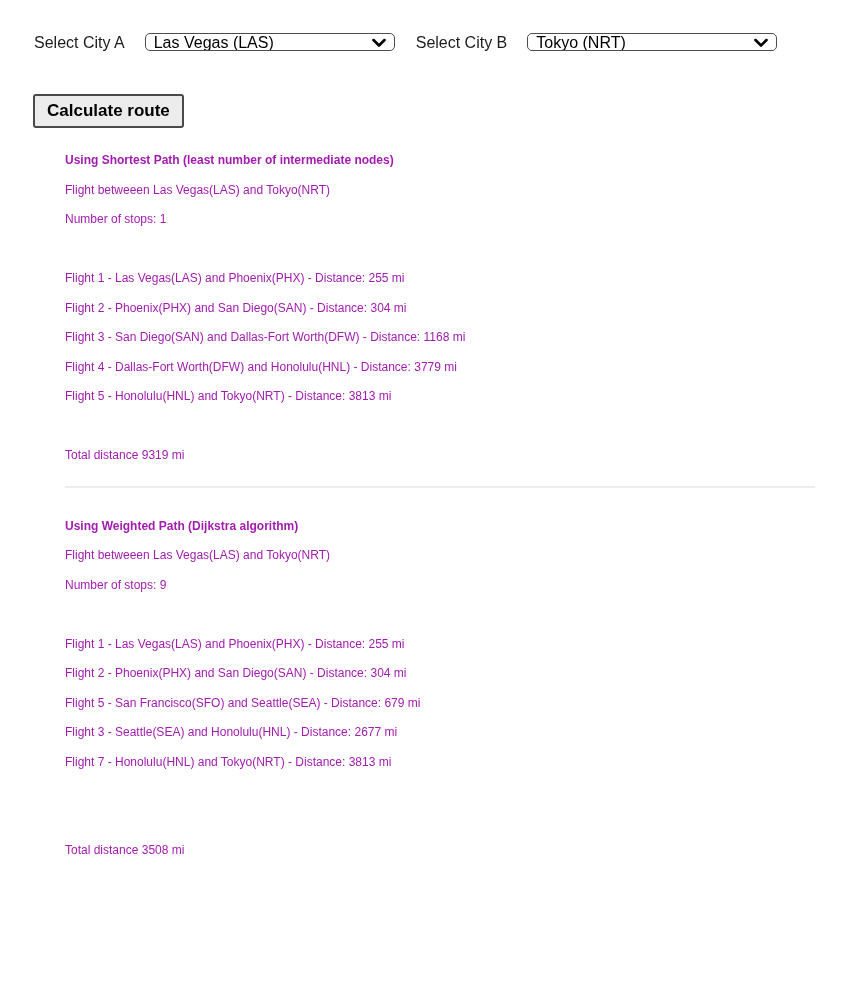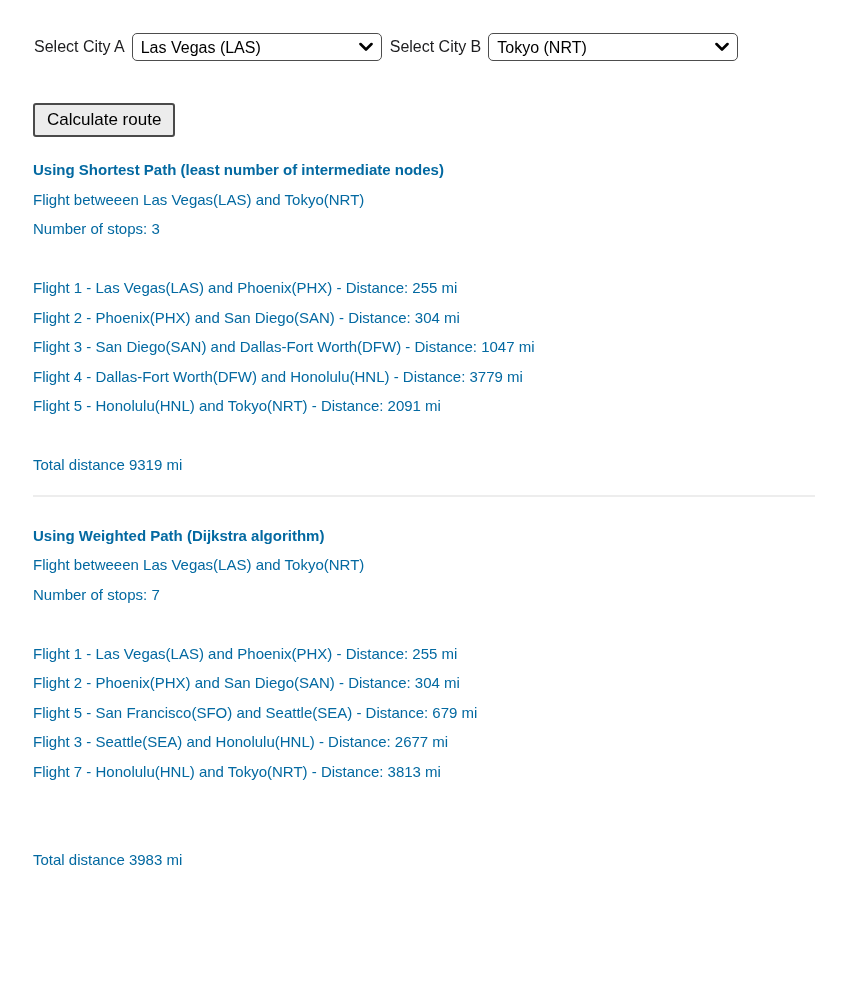--- a/index.html
+++ b/index.html
@@ -14,36 +14,37 @@
     font-size: 16px;
     color: #1d1d1f;
     overflow: hidden;
   }
 
   
   .form-row {
     display: flex;
     align-items: center;
     margin: 33px 8px 0 34px;
+    gap: 13px;
   }
   .form-label {
     color: #1d1d1f;
     margin-right: 7px;
     white-space: nowrap;
   }
   .select-wrap {
     position: relative;
     display: inline-block;
     margin-right: 8px;
   }
   .city-select {
     -webkit-appearance: none;
     appearance: none;
     width: 250px;
-    height: 28px;
+    height: 18px;
     background: #ffffff;
     border: 1.5px solid #4d4d4d;
     border-radius: 5px;
     padding: 0 28px 0 8px;
     font-family: "Liberation Sans", sans-serif;
     font-size: 16px;
     color: #000000;
     box-sizing: border-box;
   }
   .chevron {
@@ -63,28 +64,29 @@
     padding: 0 12px;
     background: #ececec;
     border: 2px solid #4a4a4a;
     border-radius: 3px;
     font-family: "Liberation Sans", sans-serif;
     font-size: 17px;
     color: #000000;
     line-height: 30px;
     cursor: pointer;
     box-sizing: border-box;
+    font-weight: bold;
   }
 
   
   .results {
-    margin: 18px 26px 0 33px;
+    margin: 18px 26px 0 65px;
     line-height: 29.5px;
-    font-size: 15px;
-    color: #0369a1;
+    font-size: 12px;
+    color: #a21caf;
   }
   .line { min-height: 29.5px; }
   .heading { font-weight: 700; }
   .sp  { height: 29.5px; }
   .sp2 { height: 59px; }
   .total-value { font-weight: 400; }
   hr.divider {
     border: 0;
     border-top: 2px solid #ededed;
     margin: 15px 0 24px 0;
@@ -116,43 +118,43 @@
   </span>
 </div>
 
 <button class="calc-btn">Calculate route</button>
 
 <div class="results">
 
   <div>
     <div class="line heading">Using Shortest Path (least number of intermediate nodes)</div>
     <div class="line">Flight betweeen Las Vegas(LAS) and Tokyo(NRT)</div>
-    <div class="line">Number of stops: 3</div>
+    <div class="line">Number of stops: 1</div>
     <div class="sp"></div>
     <div class="line">Flight 1 - Las Vegas(LAS) and Phoenix(PHX) - Distance: 255 mi</div>
     <div class="line">Flight 2 - Phoenix(PHX) and San Diego(SAN) - Distance: 304 mi</div>
-    <div class="line">Flight 3 - San Diego(SAN) and Dallas-Fort Worth(DFW) - Distance: 1047 mi</div>
+    <div class="line">Flight 3 - San Diego(SAN) and Dallas-Fort Worth(DFW) - Distance: 1168 mi</div>
     <div class="line">Flight 4 - Dallas-Fort Worth(DFW) and Honolulu(HNL) - Distance: 3779 mi</div>
-    <div class="line">Flight 5 - Honolulu(HNL) and Tokyo(NRT) - Distance: 2091 mi</div>
+    <div class="line">Flight 5 - Honolulu(HNL) and Tokyo(NRT) - Distance: 3813 mi</div>
     <div class="sp"></div>
     <div class="line"><span>Total distance</span> <span class="total-value">9319 mi</span></div>
   </div>
 
   <hr class="divider">
 
   <div>
     <div class="line heading">Using Weighted Path (Dijkstra algorithm)</div>
     <div class="line">Flight betweeen Las Vegas(LAS) and Tokyo(NRT)</div>
-    <div class="line">Number of stops: 7</div>
+    <div class="line">Number of stops: 9</div>
     <div class="sp"></div>
     <div class="line">Flight 1 - Las Vegas(LAS) and Phoenix(PHX) - Distance: 255 mi</div>
     <div class="line">Flight 2 - Phoenix(PHX) and San Diego(SAN) - Distance: 304 mi</div>
     <div class="line">Flight 5 - San Francisco(SFO) and Seattle(SEA) - Distance: 679 mi</div>
     <div class="line">Flight 3 - Seattle(SEA) and Honolulu(HNL) - Distance: 2677 mi</div>
     <div class="line">Flight 7 - Honolulu(HNL) and Tokyo(NRT) - Distance: 3813 mi</div>
     <div class="sp2"></div>
-    <div class="line"><span>Total distance</span> <span class="total-value">3983 mi</span></div>
+    <div class="line"><span>Total distance</span> <span class="total-value">3508 mi</span></div>
   </div>
 
 </div>
 
 
 
 
 </body></html>

